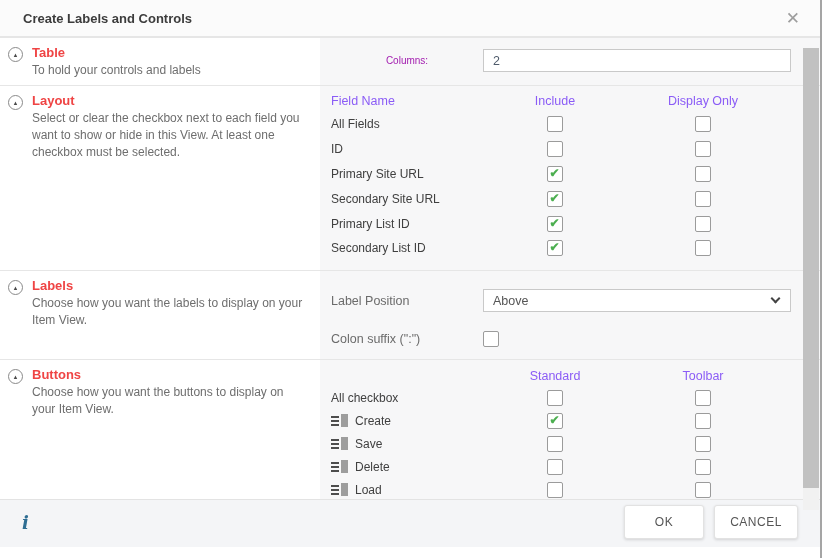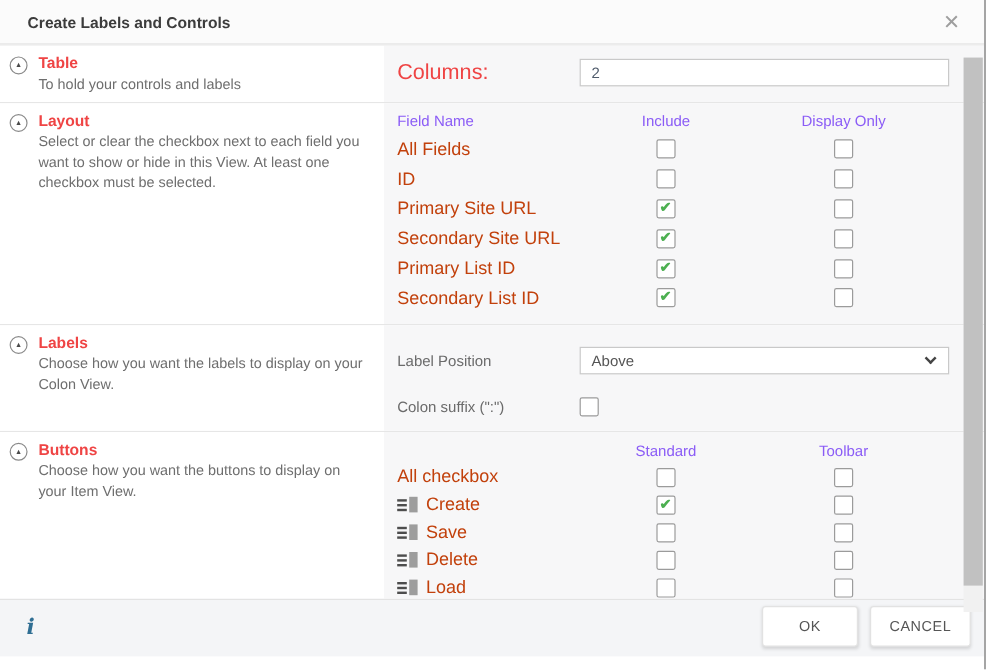--- a/index.html
+++ b/index.html
@@ -26,31 +26,31 @@
   .sec-desc { font-size:12px; color:#6e6e6e; line-height:1.4; max-width:285px; margin-top:2px; }
   .sec-right { flex:1; background:#f7f7f8; padding:0 31px 0 11px; position:relative; }
 
   .s-table  { height:48px;  }
   .s-layout { height:185px; }
   .s-labels { height:89px;  }
   .s-buttons{ height:140px; }
 
   
   .columns-row { display:flex; align-items:center; height:100%; padding-bottom:2px; }
-  .columns-row label { width:152px; font-size:18px; color:#ef4444; flex:none; }
+  .columns-row label { width:152px; font-size:10px; color:#a21caf; flex:none;text-align:center; }
   .columns-input { flex:1; height:23px; border:1px solid #c9c9c9; background:#fff;
     font-family:"Liberation Sans",sans-serif; font-size:12.5px; color:#4f5b6b; padding:0 9px; outline:none; }
 
   
   .grid { display:grid; grid-template-columns:1fr 120px 176px; align-items:center; }
   .field-grid { padding-top:4px; grid-template-rows:22px; grid-auto-rows:24.8px; }
   .btn-grid   { padding-top:6px; grid-template-rows:20px; grid-auto-rows:23px; }
   .g-head { font-size:12.5px; font-weight:400; color:#8b5cf6; }
   .g-head.c { justify-self:center; }
-  .g-name { font-size:15px; color:#c2410c; display:flex; align-items:center; gap:7px; }
+  .g-name { font-size:12px; color:#404040; display:flex; align-items:center; gap:7px; }
 
   
   .cb { width:16px; height:16px; border:1px solid #9b9b9b; border-radius:2px;
     background:#fff; justify-self:center; position:relative; cursor:pointer; }
   .cb[data-checked="true"]::after { content:"\2714"; position:absolute; left:1.5px; top:-1px;
     font-size:12px; font-weight:bold; color:#4caf50; }
 
   
   .m-icon { display:flex; align-items:center; gap:2px; flex:none; }
   .m-lines { display:flex; flex-direction:column; gap:2px; }
@@ -64,21 +64,21 @@
   .select { flex:1; height:23px; background:#fff; border:1px solid #c9c9c9;
     display:flex; align-items:center; justify-content:space-between;
     padding:0 11px 0 9px; font-size:12.5px; color:#555; cursor:pointer; }
   .chev { width:7px; height:7px; border:solid #444; border-width:0 2px 2px 0;
     transform:rotate(45deg); margin-top:-4px; }
 
   
   .footer { height:48px; border-top:1px solid #e3e3e3; background:#f4f5f7; position:relative; }
   .info { position:absolute; left:22px; top:12px; font-family:"DejaVu Serif", serif;
     font-style:italic; font-weight:bold; font-size:18px; color:#2f6e93; }
-  .footer-buttons { position:absolute; right:13px; top:5px; display:flex; gap:10px; }
+  .footer-buttons { position:absolute; right:24px; top:5px; display:flex; gap:10px; }
   .btn { height:34px; background:#fff; border:1px solid #e2e2e2; border-radius:3px;
     box-shadow:0 1px 3px rgba(0,0,0,.14); color:#555; font-size:12px;
     font-family:"Liberation Sans",sans-serif; letter-spacing:.5px; cursor:pointer; }
   .btn.ok { width:80px; }
   .btn.cancel { width:84px; }
 
   
   .sb-track { position:absolute; left:803px; top:48px; width:16px; height:462px; background:#f1f1f1; z-index:5; }
   .sb-thumb { position:absolute; left:0; top:0; width:16px; height:440px; background:#c1c1c1; }
   .right-edge { position:absolute; right:0; top:0; width:2px; height:558px; background:#a5a5a5; z-index:6; }
@@ -154,21 +154,21 @@
     </div>
   </div>
 
   <div class="section s-labels">
     <div class="sec-left">
       <span class="collapse">
           <span class="tri">▲</span>
         </span>
       <div class="sec-info">
         <div class="sec-title">Labels</div>
-        <div class="sec-desc">Choose how you want the labels to display on your Colon View.</div>
+        <div class="sec-desc">Choose how you want the labels to display on your Item View.</div>
       </div>
     </div>
     <div class="sec-right labels-right">
       <div class="lrow">
         <label>Label Position</label>
         <div class="select">
           <span>Above</span>
           <span class="chev"></span>
         </div>
       </div>

